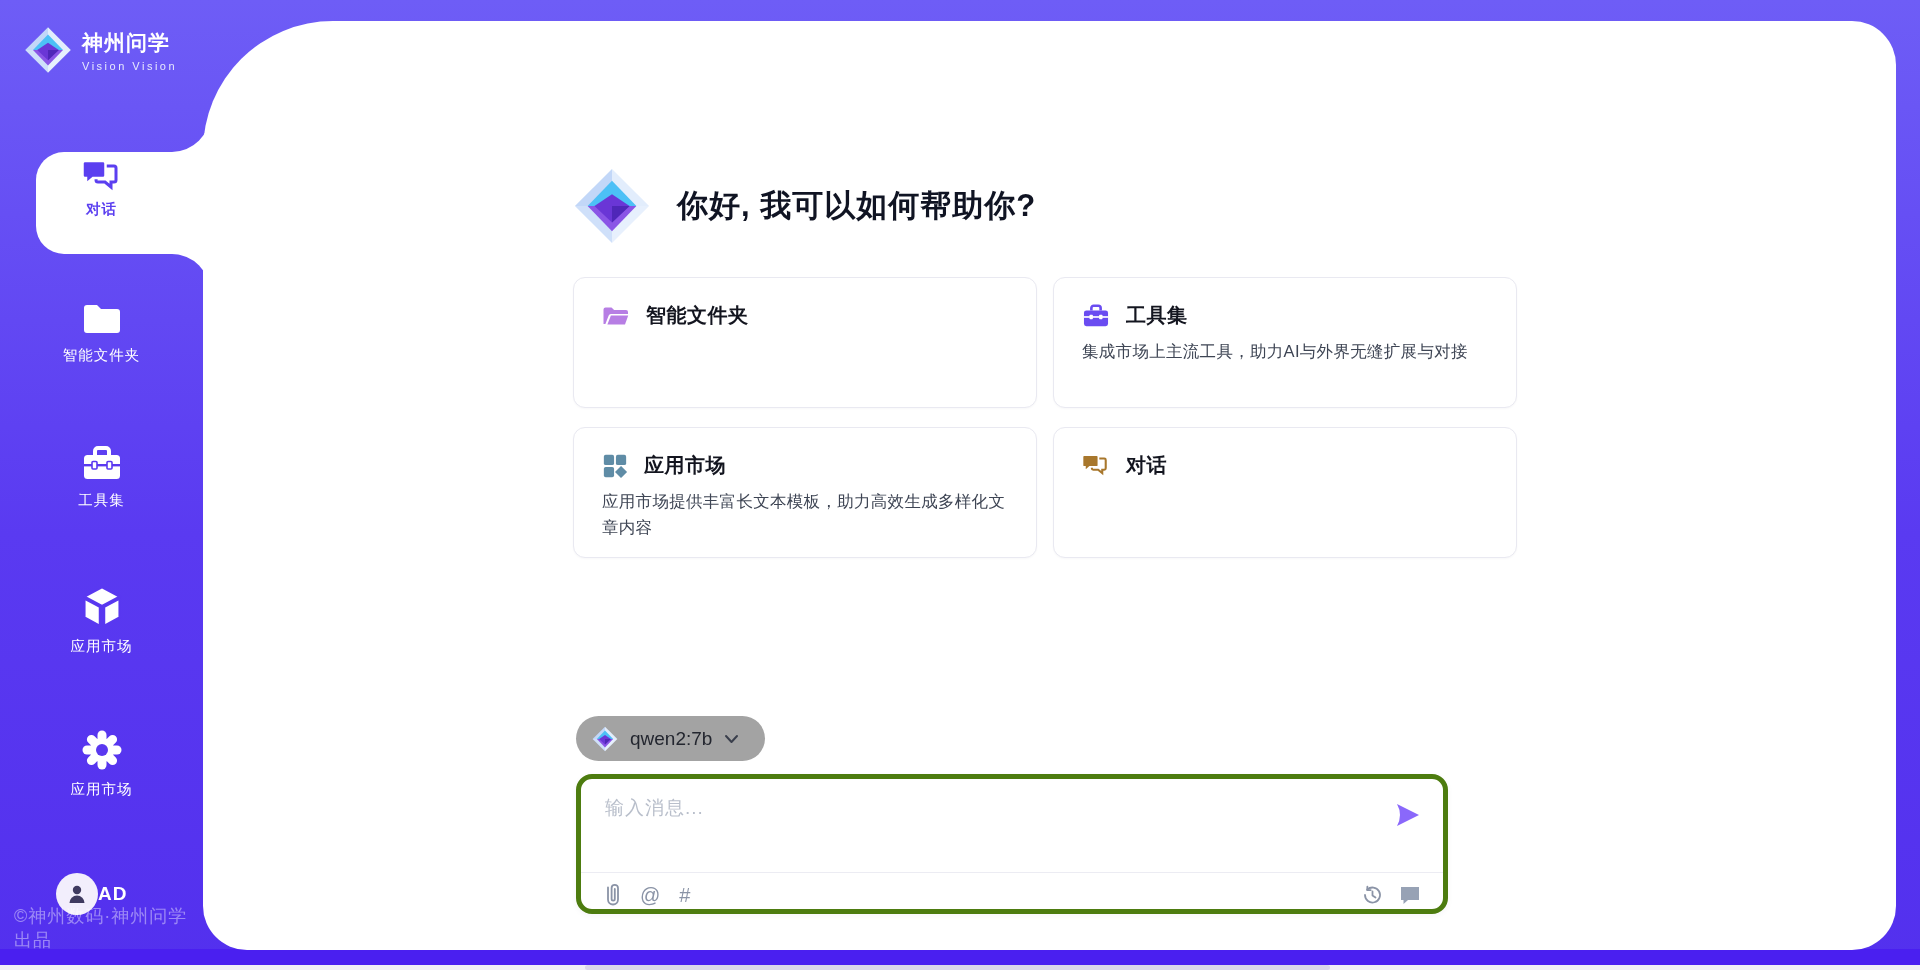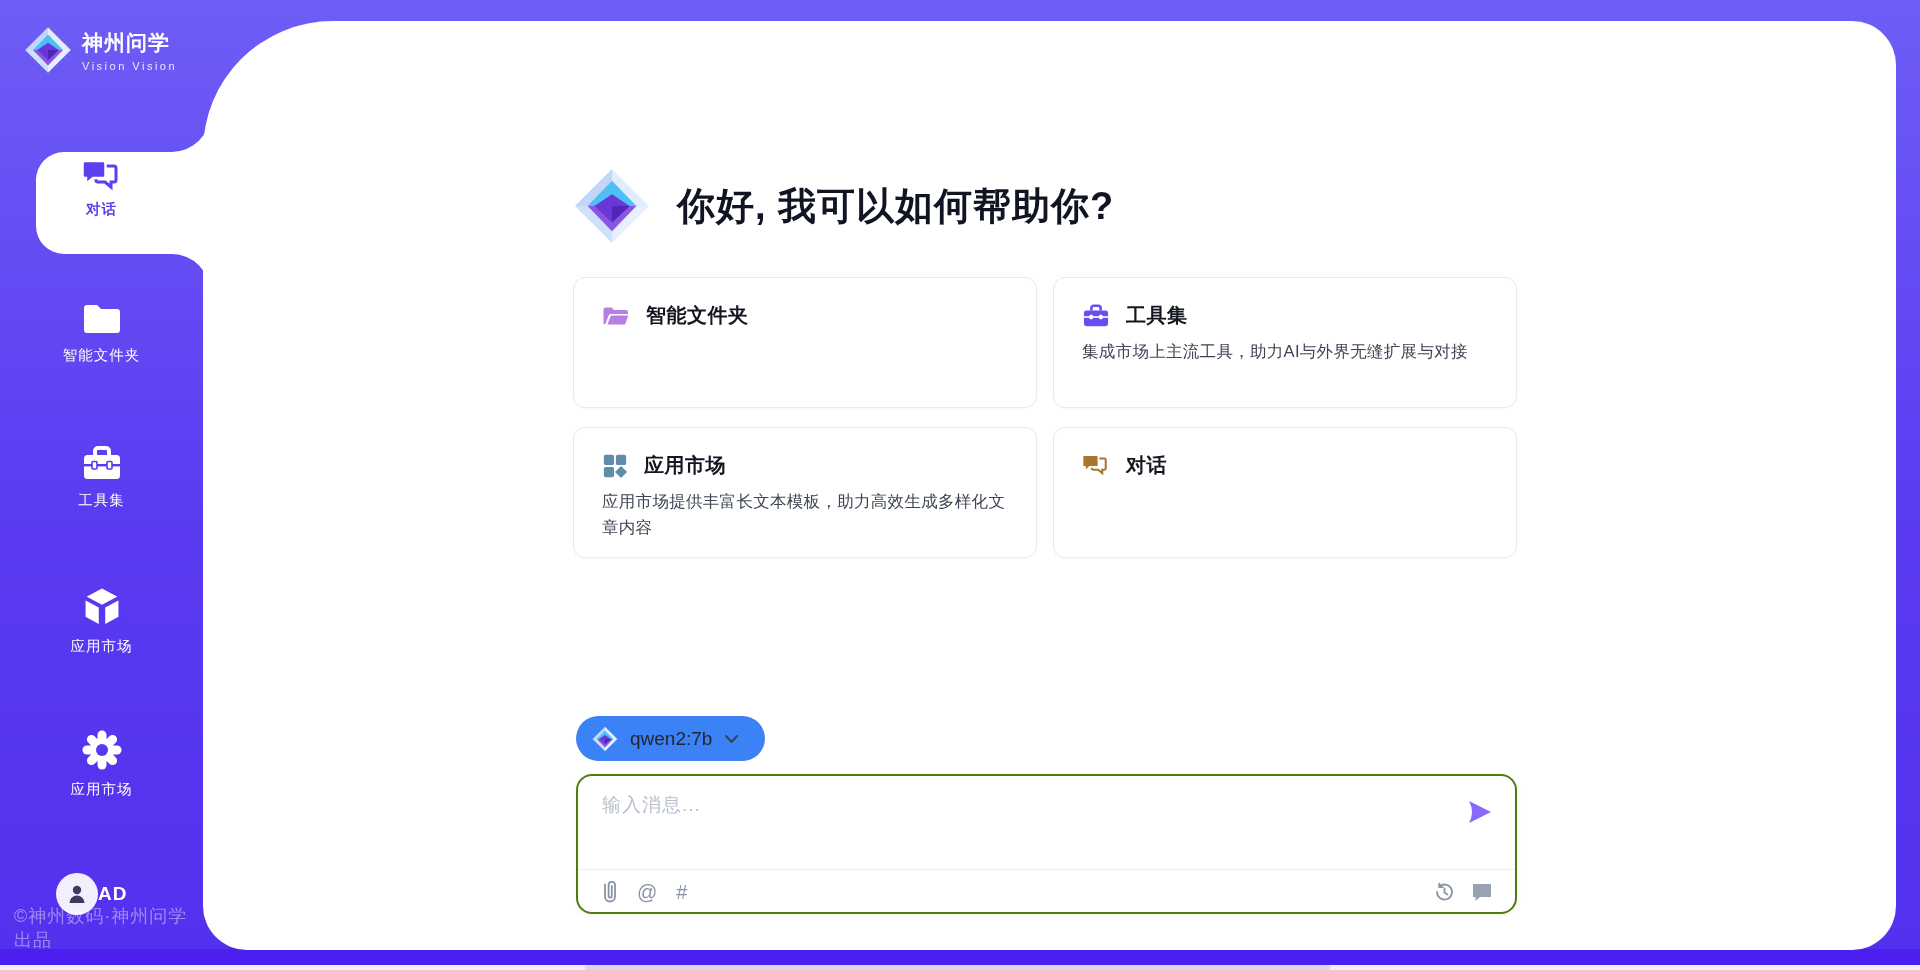--- a/index.html
+++ b/index.html
@@ -36,37 +36,37 @@
   .avatar { width:42px; height:42px; border-radius:50%; background:#f2eefc; display:flex; align-items:center; justify-content:center; }
   .user-name { color:#fff; font-size:19px; font-weight:600; letter-spacing:1px; }
   .side-footer { position:absolute; left:14px; top:904px; color:rgba(255,255,255,.42); font-size:18px; letter-spacing:1px; }
 
   
   .main-card { position:absolute; left:203px; top:21px; right:24px; bottom:20px; background:#fff;
     border-radius:130px 44px 44px 44px; z-index:2; }
 
   .greeting { position:absolute; left:370px; top:146px; display:flex; align-items:center; gap:26px; }
   .greeting .logo { width:78px; height:78px; }
-  .greeting-title { font-size:38px; font-weight:800; color:#101423; letter-spacing:1px; }
+  .greeting-title { font-size:31px; font-weight:800; color:#101423; letter-spacing:1px; }
 
   .cards { position:absolute; left:370px; top:256px; width:944px;
     display:grid; grid-template-columns:464px 464px; grid-gap:19px 16px; }
   .feature-card { height:131px; background:#fff; border:1px solid #e9e9f1; border-radius:12px;
     padding:24px 26px 0 28px; cursor:pointer; box-shadow:0 1px 2px rgba(20,20,60,.03); }
   .fc-head { display:flex; align-items:center; gap:16px; }
   .fc-title { font-size:20px; font-weight:800; color:#13151f; letter-spacing:.5px; }
   .fc-desc { margin-top:10px; font-size:16.5px; line-height:1.55; color:#3e4554; letter-spacing:.3px; }
 
   .model-pill { position:absolute; left:373px; top:695px; height:45px; padding:0 26px 0 16px;
-    background:#3b82f6; border-radius:23px; display:inline-flex; align-items:center; gap:12px; cursor:pointer; }
+    background:#a3a3a3; border-radius:23px; display:inline-flex; align-items:center; gap:12px; cursor:pointer; }
   .model-pill .logo { width:26px; height:26px; }
   .model-name { font-size:19px; color:#23262f; }
 
-  .composer { position:absolute; left:373px; top:753px; width:941px; height:140px;
-    background:#fff; border:2px solid #4d7c0f; border-radius:16px; box-shadow:0 2px 6px rgba(30,30,80,.04); }
+  .composer { position:absolute; left:373px; top:753px; width:872px; height:140px;
+    background:#fff; border:5px solid #4d7c0f; border-radius:16px; box-shadow:0 2px 6px rgba(30,30,80,.04); }
   .composer-input { position:absolute; left:24px; top:16px; width:840px; height:60px; border:0; outline:none;
     resize:none; font-size:19px; color:#333; font-family:inherit; background:transparent; }
   .composer-input::placeholder { color:#b9bfcb; letter-spacing:1px; }
   .send-btn { position:absolute; right:22px; top:24px; width:26px; height:24px; cursor:pointer; }
   .composer-divider { position:absolute; left:0; right:0; top:93px; height:1px; background:#ececf3; }
   .composer-tools { position:absolute; left:24px; right:22px; top:104px; display:flex; align-items:center; }
   .tool { color:#8a93a6; margin-right:19px; cursor:pointer; display:flex; align-items:center; }
   .tool.txt { font-size:20px; line-height:1; }
   .tools-right { margin-left:auto; display:flex; align-items:center; gap:16px; }
 

